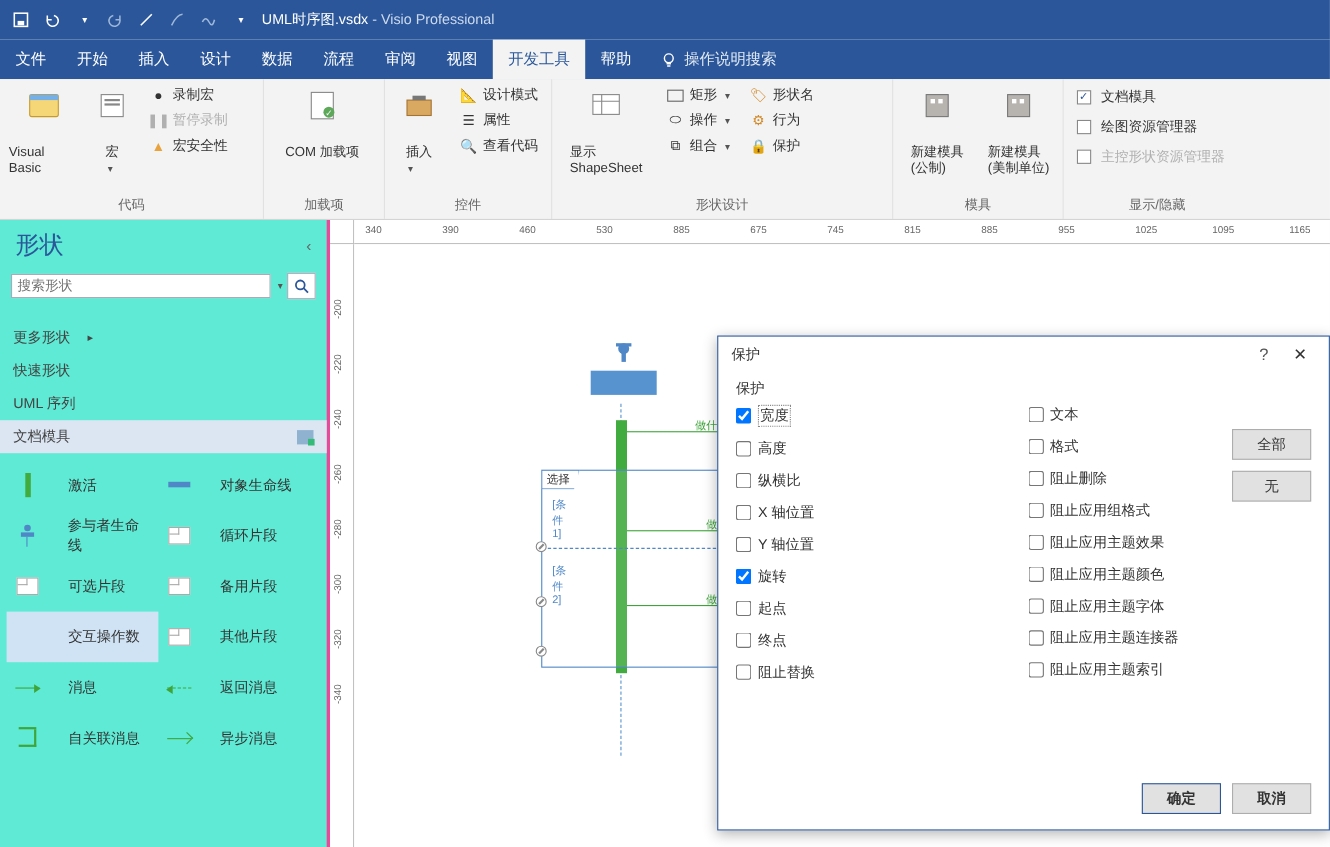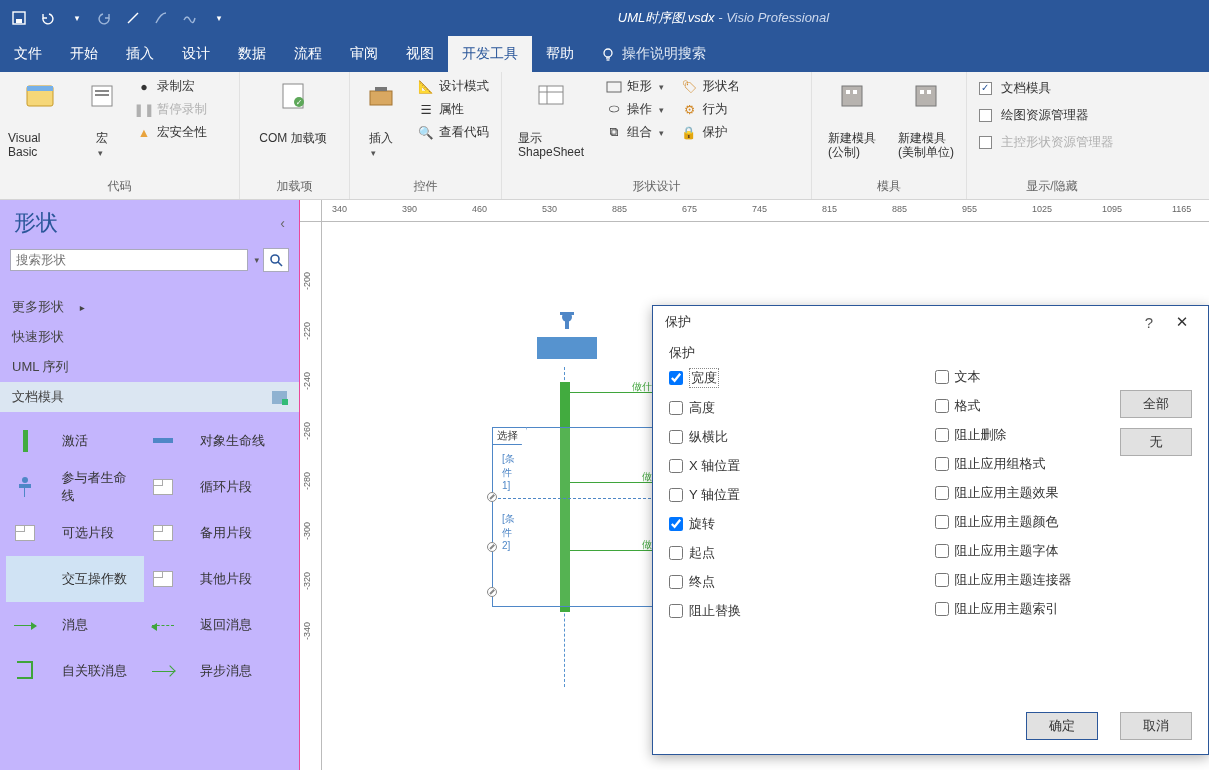--- a/index.html
+++ b/index.html
@@ -2,21 +2,21 @@
 <html><head>
 <meta charset="utf-8">
 <style>
 * { margin: 0; padding: 0; box-sizing: border-box; font-family: "Microsoft YaHei", "Segoe UI", sans-serif; }
 body { width: 1209px; height: 770px; overflow: hidden; background: #fff; font-size: 13px; color: #333; position: relative; }
 
 
 .titlebar { height: 36px; background: #2b579a; display: flex; align-items: center; color: #fff; }
 .titlebar .qat { display: flex; align-items: center; gap: 6px; padding: 0 8px; }
 .titlebar .qat span { width: 22px; height: 22px; display:flex;align-items:center;justify-content:center; cursor:pointer;}
-.titlebar .title { flex:1; text-align:center; font-size:13px; color:#fff;font-style:italic; }
+.titlebar .title { flex:1; text-align:left; font-size:13px; color:#fff; }
 .titlebar .title .dim { color:#cdd9ee; }
 
 
 .tabs { height: 36px; background:#2b579a; display:flex; align-items:stretch; color:#fff; font-size:14px; }
 .tabs .tab { padding:0 14px; display:flex; align-items:center; cursor:pointer; }
 .tabs .tab.active { background:#f3f3f3; color:#2b579a; }
 .tabs .tell { display:flex; align-items:center; gap:6px; padding:0 12px; color:#e0e8f3; }
 
 
 .ribbon { height:128px; background:#f3f3f3; border-bottom:1px solid #d4d4d4; display:flex; }
@@ -31,21 +31,21 @@
 .smallbtn .icon { width:16px; height:16px; display:flex; align-items:center; justify-content:center; }
 .disabled { color:#b0b0b0; }
 .dropdown-arrow { font-size:9px; margin-left:2px; color:#555;}
 .chk { width:13px; height:13px; border:1px solid #888; display:inline-block; vertical-align:middle; margin-right:4px; background:#fff;}
 .chk.checked::after { content:"✓"; font-size:10px; position:relative; top:-3px; left:1px; color:#2b579a; }
 
 
 .main { display:flex; height:calc(770px - 200px); }
 
 
-.shapes-panel { width:300px; background:#c4b5fd; border-right:1px solid #ec4899; display:flex; flex-direction:column; }
+.shapes-panel { width:300px; background:#5eead4; border-right:3px solid #ec4899; display:flex; flex-direction:column; }
 .shapes-hdr { padding:8px 14px 4px 14px; display:flex; align-items:center; justify-content:space-between;}
 .shapes-hdr h2 { color:#2b579a; font-size:22px; font-weight:400; }
 .shapes-hdr .collapse-arrow { color:#666; font-size:14px; cursor:pointer;}
 .shapes-search { padding:6px 10px; display:flex; gap:4px; align-items:center;}
 .shapes-search input { flex:1; border:1px solid #aab; padding:3px 5px; font-size:12.5px; }
 .shapes-search .searchbtn { width:26px; height:24px; border:1px solid #aab; display:flex; align-items:center; justify-content:center; color:#2b579a; cursor:pointer; background:#fff;}
 .stencil-tabs { font-size:13px; color:#444; }
 .stencil-tabs .srow { padding:6px 12px; cursor:pointer; display:flex; align-items:center; gap:6px;}
 .stencil-tabs .srow.active { background:#dbe6f2; font-weight:500; }
 .stencil-icon { width:15px; height:13px; background:#8fb2d1; position:relative;}
@@ -107,21 +107,21 @@
 .dialog-body { flex:1; padding:6px 16px; position:relative;}
 .fieldset-label { font-size:13px; color:#333; margin-bottom:6px;}
 .chk-cols { display:flex; gap:8px; margin-top:6px;}
 .chk-col { flex:1; display:flex; flex-direction:column; gap:11px;}
 .chk-row { display:flex; align-items:center; gap:6px; font-size:13px; cursor:pointer;}
 .chk-row input { width:14px; height:14px; }
 .chk-row .hl { border:1px dotted #888; padding:0 1px;}
 .side-btns { position:absolute; right:16px; top:52px; display:flex; flex-direction:column; gap:10px;}
 .btn { min-width:72px; padding:4px 12px; border:1px solid #adadad; background:#e1e1e1; cursor:pointer; font-size:13px; text-align:center;}
 .btn.primary { border:1px solid #2b579a; }
-.dialog-foot { padding:10px 16px 14px; display:flex; justify-content:flex-end; gap:22px;}
+.dialog-foot { padding:10px 16px 14px; display:flex; justify-content:flex-end; gap:10px;font-weight:bold;}
 
 svg { display:block; }
 </style>
 </head>
 <body>
 
 <div class="titlebar">
   <div class="qat">
     <span>
         <svg width="16" height="16" viewBox="0 0 16 16">

